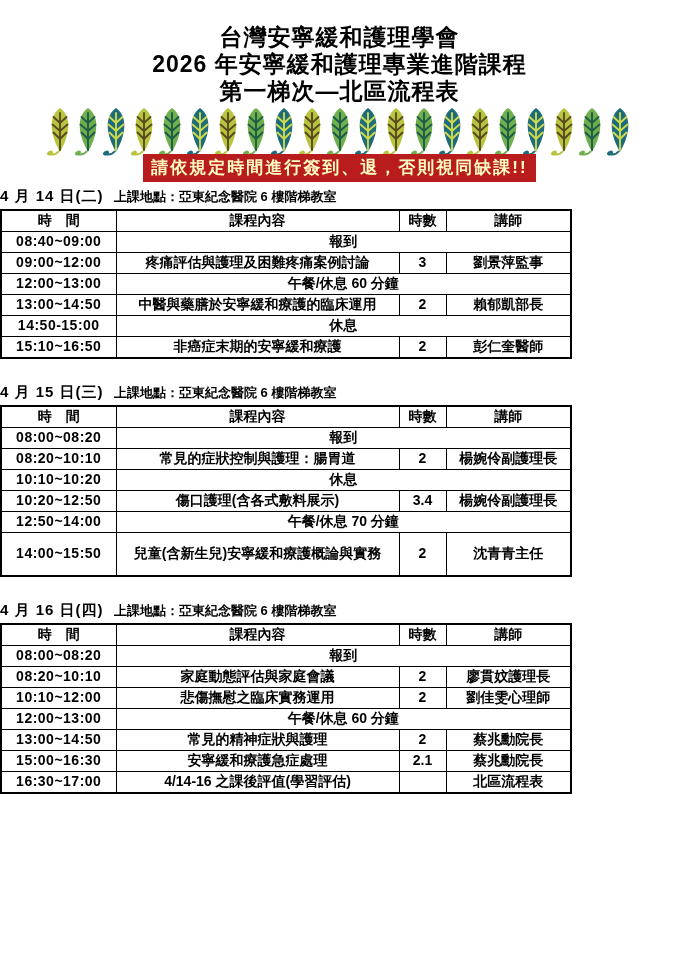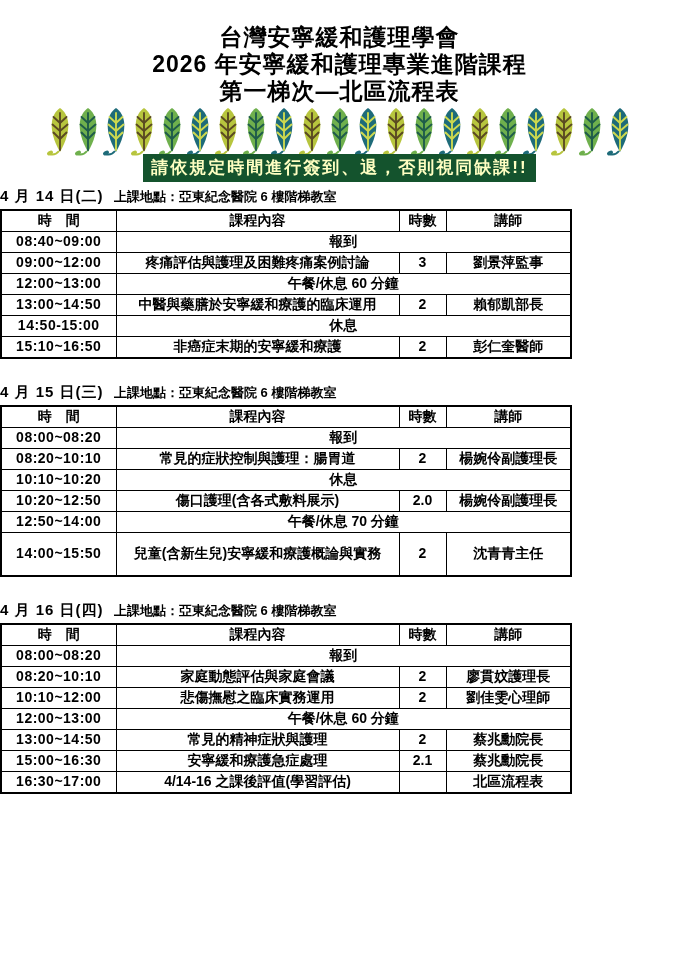--- a/index.html
+++ b/index.html
@@ -11,21 +11,21 @@
   .page{padding-top:24px;}
   .title-block{text-align:center;font-weight:bold;}
   .title-line{font-size:23px;line-height:27px;letter-spacing:1px;}
   .leaf-row{
     width:592px;margin:2px auto 0 auto;height:50px;
     font-size:0;text-align:center;white-space:nowrap;
   }
   .leaf{display:inline-block;width:28px;height:50px;}
   .banner-wrap{text-align:center;margin-top:-3px;}
   .banner{
-    display:inline-block;background:#14532d;color:#ffffc2;
+    display:inline-block;background:#b91c1c;color:#ffffc2;
     font-size:17px;font-weight:bold;letter-spacing:2px;
     padding:2px 8px 3px 8px;
   }
   .section{width:493px;}
   .section1{margin-top:5px;}
   .section2{margin-top:24px;}
   .section3{margin-top:24px;}
   .day-label{font-weight:bold;margin-bottom:3px;white-space:nowrap;}
   .day-label .date{font-size:15px;letter-spacing:1px;}
   .day-label .loc{font-size:13px;margin-left:6px;}
@@ -424,21 +424,21 @@
           <td class="hours">2</td>
           <td class="lect">楊婉伶副護理長</td>
         </tr>
         <tr>
           <td class="time">10:10~10:20</td>
           <td class="merged" colspan="3">休息</td>
         </tr>
         <tr>
           <td class="time">10:20~12:50</td>
           <td class="content">傷口護理(含各式敷料展示)</td>
-          <td class="hours">2.0</td>
+          <td class="hours">3.4</td>
           <td class="lect">楊婉伶副護理長</td>
         </tr>
         <tr>
           <td class="time">12:50~14:00</td>
           <td class="merged" colspan="3">午餐/休息 70 分鐘</td>
         </tr>
         <tr class="row-tall">
           <td class="time">14:00~15:50</td>
           <td class="content">兒童(含新生兒)安寧緩和療護概論與實務</td>
           <td class="hours">2</td>

